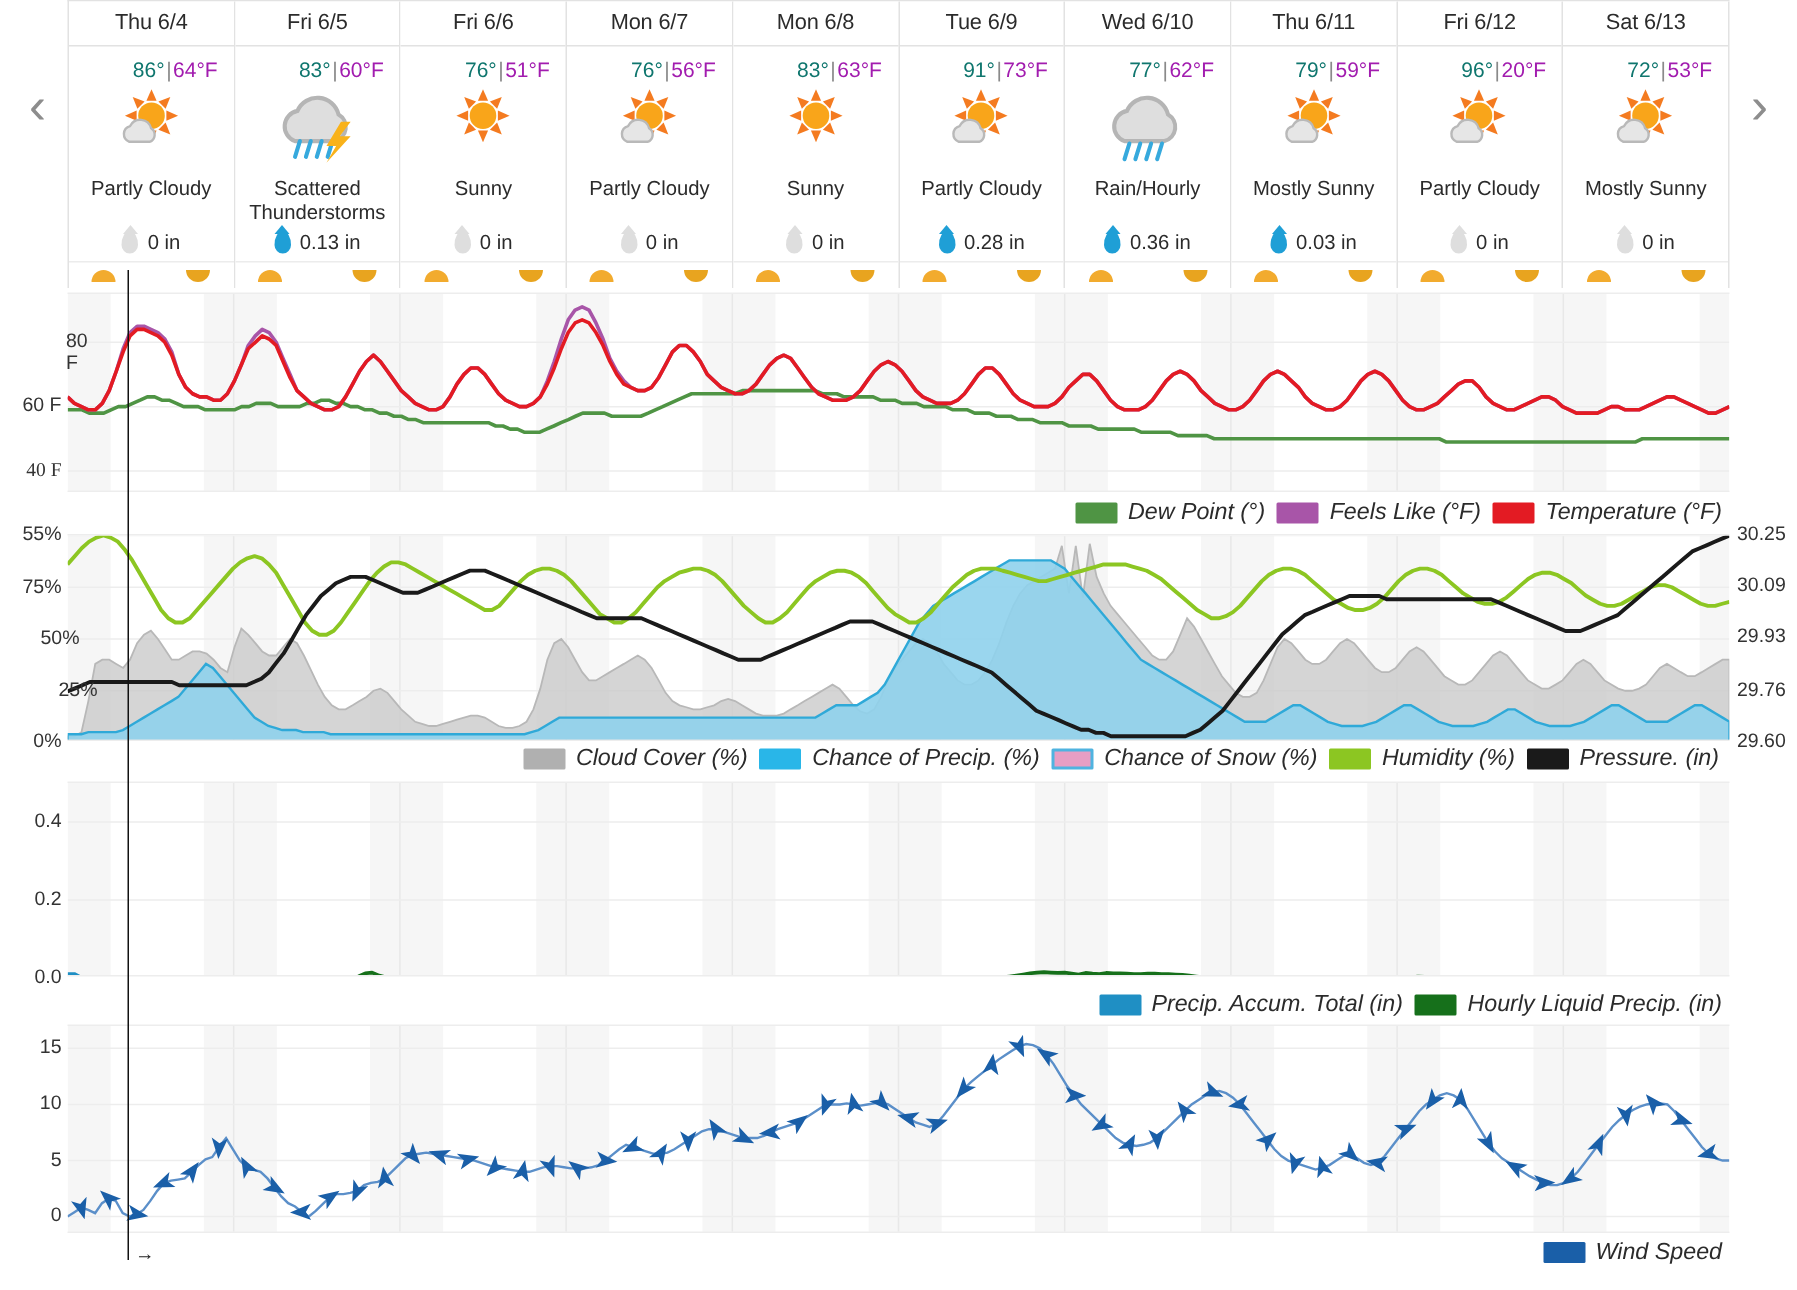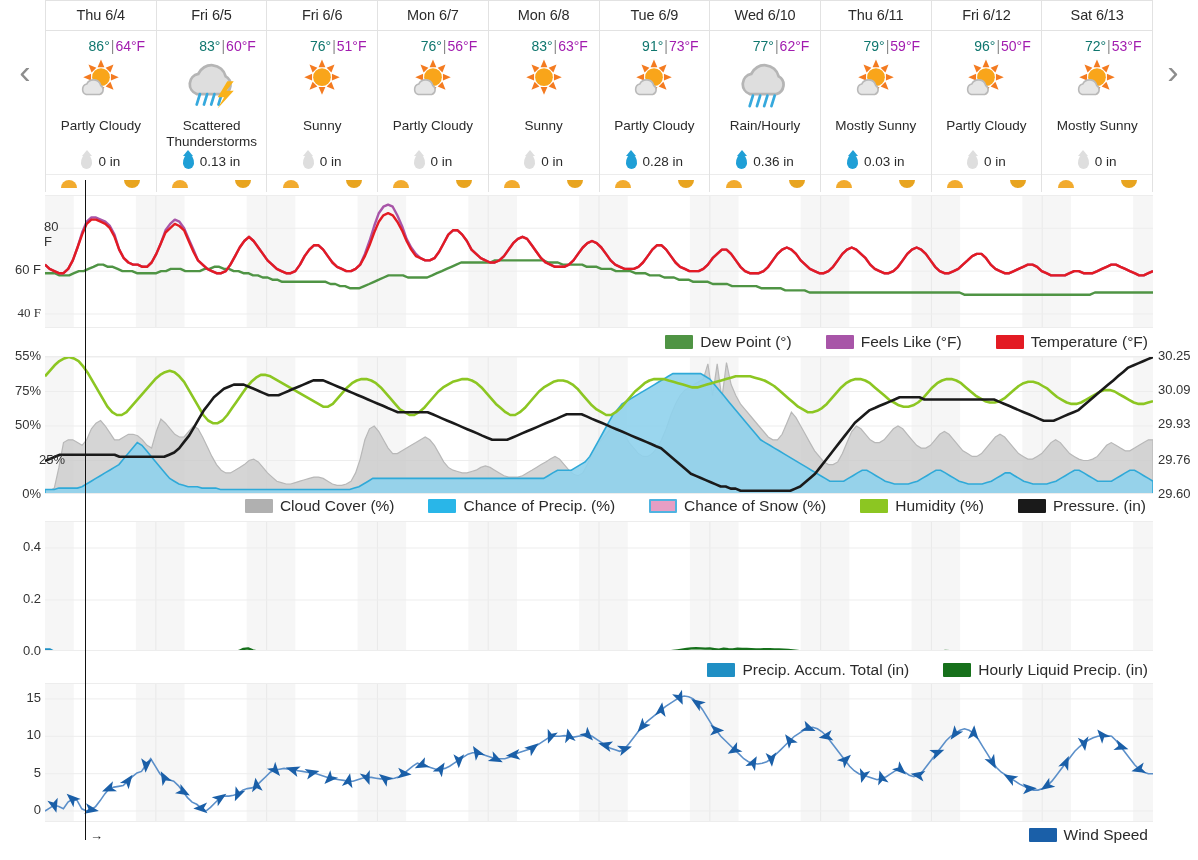--- a/index.html
+++ b/index.html
@@ -129,25 +129,26 @@
   }
   .plot svg { display: block; }
   .axis-left { position: absolute; left: 0; width: 41px; text-align: right;
                font-size: 13px; color: #333; }
   .axis-right { position: absolute; left: 1158px; width: 44px; text-align: left;
                font-size: 13px; color: #333; }
 
   .legend {
     position: absolute;
     display: flex; align-items: center; justify-content: flex-end;
-    gap: 34px;
+    gap: 8px;
     right: 50px;
     font-size: 15.5px;
     color: #2b2b2b;
     height: 22px;
+    font-style: italic;
   }
   .lg-item { display: flex; align-items: center; gap: 7px; white-space: nowrap; }
   .swatch { width: 28px; height: 14px; display: inline-block; border-radius: 1px; }
 
   .cursor-line {
     position: absolute;
     width: 1px;
     background: #111;
     left: 85px;
   }
@@ -359,21 +360,21 @@
           <span class="drop wet"></span>
           <span>0.03 in</span>
         </div>
         <div class="sunrow">
           <div class="sunmark rise"></div>
           <div class="sunmark set"></div>
         </div>
       </div>
       <div class="daycol">
         <div class="day-name">Fri 6/12</div>
-        <div class="day-temps"><span class="t-hi">96°</span><span class="t-sep">|</span><span class="t-lo">50°F</span></div>
+        <div class="day-temps"><span class="t-hi">96°</span><span class="t-sep">|</span><span class="t-lo">20°F</span></div>
         <div class="day-icon"><svg width="74" height="58" viewBox="0 0 74 72">
             <circle cx="37" cy="25" r="11" fill="#f9a51a"></circle>
             <polygon points="59,25 49.29855046586903,20.787440630866712 49.29855046586903,29.212559369133288" fill="#f47b20"></polygon>
             <polygon points="52.55634918610404,40.55634918610404 48.67511772924604,30.71765913711589 42.71765913711589,36.67511772924604" fill="#f47b20"></polygon>
             <polygon points="37,47 41.21255936913329,37.29855046586903 32.78744063086671,37.29855046586903" fill="#f47b20"></polygon>
             <polygon points="21.443650813895957,40.55634918610404 31.282340862884112,36.67511772924604 25.32488227075396,30.71765913711589" fill="#f47b20"></polygon>
             <polygon points="15,25.000000000000004 24.701449534130973,29.21255936913329 24.70144953413097,20.787440630866712" fill="#f47b20"></polygon>
             <polygon points="21.44365081389595,9.443650813895957 25.32488227075396,19.282340862884112 31.282340862884105,13.324882270753962" fill="#f47b20"></polygon>
             <polygon points="36.99999999999999,3 32.78744063086671,12.70144953413097 41.21255936913329,12.701449534130969" fill="#f47b20"></polygon>
             <polygon points="52.55634918610404,9.443650813895951 42.71765913711589,13.32488227075396 48.67511772924604,19.282340862884105" fill="#f47b20"></polygon>
@@ -520,21 +521,21 @@
           <line x1="0" y1="138.0" x2="1108" y2="138.0" stroke="#ededed" stroke-width="1"></line>
           <polygon points="0,138 0.0,133.9 4.6,133.9 9.3,131.1 13.9,110.4 18.5,85.6 23.2,82.8 27.8,82.8 32.5,85.6 37.1,88.3 41.7,82.8 46.4,71.8 51.0,66.2 55.6,63.5 60.3,69.0 64.9,75.9 69.5,82.8 74.2,82.8 78.8,80.0 83.4,77.3 88.1,77.3 92.7,78.7 97.4,82.8 102.0,88.3 106.6,91.1 111.3,74.5 115.9,62.1 120.5,66.2 125.2,71.8 129.8,77.3 134.4,80.0 139.1,80.0 143.7,74.5 148.4,69.0 153.0,71.8 157.6,80.0 162.3,89.7 166.9,99.4 171.5,107.6 176.2,113.2 180.8,115.9 185.4,115.9 190.1,113.2 194.7,110.4 199.3,107.6 204.0,103.5 208.6,102.1 213.3,104.9 217.9,110.4 222.5,115.9 227.2,120.1 231.8,124.2 236.4,125.6 241.1,127.0 245.7,127.0 250.3,125.6 255.0,124.2 259.6,122.8 264.3,121.4 268.9,120.1 273.5,120.1 278.2,121.4 282.8,124.2 287.4,127.0 292.1,128.3 296.7,128.3 301.3,127.0 306.0,124.2 310.6,115.9 315.2,102.1 319.9,82.8 324.5,71.8 329.2,69.0 333.8,74.5 338.4,82.8 343.1,91.1 347.7,96.6 352.3,96.6 357.0,93.8 361.6,91.1 366.2,88.3 370.9,85.6 375.5,82.8 380.2,80.0 384.8,82.8 389.4,88.3 394.1,96.6 398.7,104.9 403.3,110.4 408.0,113.2 412.6,114.5 417.2,115.9 421.9,115.9 426.5,114.5 431.1,113.2 435.8,110.4 440.4,109.0 445.1,110.4 449.7,113.2 454.3,115.9 459.0,118.7 463.6,120.1 468.2,120.1 472.9,120.1 477.5,118.7 482.1,115.9 486.8,113.2 491.4,110.4 496.1,107.6 500.7,104.9 505.3,102.1 510.0,99.4 514.6,102.1 519.2,107.6 523.9,113.2 528.5,117.3 533.1,118.7 537.8,115.9 542.4,107.6 547.0,96.6 551.7,88.3 556.3,82.8 561.0,77.3 565.6,71.8 570.2,69.0 574.9,71.8 579.5,77.3 584.1,85.6 588.8,91.1 593.4,96.6 598.0,99.4 602.7,99.4 607.3,96.6 611.9,91.1 616.6,82.8 621.2,71.8 625.9,58.0 630.5,46.9 635.1,38.6 639.8,33.1 644.4,30.4 649.0,27.6 653.7,24.8 658.3,22.1 662.9,6.9 667.6,38.6 672.2,6.9 676.9,41.4 681.5,5.5 686.1,27.6 690.8,38.6 695.4,46.9 700.0,52.4 704.7,58.0 709.3,63.5 713.9,69.0 718.6,74.5 723.2,80.0 727.8,82.8 732.5,82.8 737.1,77.3 741.8,66.2 746.4,55.2 751.0,60.7 755.7,69.0 760.3,77.3 764.9,85.6 769.6,93.8 774.2,99.4 778.8,104.9 783.5,107.6 788.1,107.6 792.8,104.9 797.4,96.6 802.0,85.6 806.7,74.5 811.3,69.0 815.9,71.8 820.6,77.3 825.2,82.8 829.8,85.6 834.5,85.6 839.1,82.8 843.7,77.3 848.4,71.8 853.0,69.0 857.7,71.8 862.3,77.3 866.9,82.8 871.6,88.3 876.2,91.1 880.8,91.1 885.5,88.3 890.1,82.8 894.7,77.3 899.4,74.5 904.0,77.3 908.7,82.8 913.3,88.3 917.9,93.8 922.6,96.6 927.2,99.4 931.8,99.4 936.5,96.6 941.1,91.1 945.7,85.6 950.4,80.0 955.0,77.3 959.6,80.0 964.3,85.6 968.9,91.1 973.6,96.6 978.2,99.4 982.8,102.1 987.5,102.1 992.1,99.4 996.7,96.6 1001.4,91.1 1006.0,85.6 1010.6,82.8 1015.3,85.6 1019.9,91.1 1024.6,96.6 1029.2,99.4 1033.8,102.1 1038.5,103.5 1043.1,103.5 1047.7,102.1 1052.4,99.4 1057.0,93.8 1061.6,88.3 1066.3,85.6 1070.9,88.3 1075.5,91.1 1080.2,93.8 1084.8,93.8 1089.5,91.1 1094.1,88.3 1098.7,85.6 1103.4,82.8 1108.0,82.8 1108,138" fill="#c9c9c9" fill-opacity="0.78" stroke="#b8b8b8" stroke-width="1.2"></polygon>
           <polygon points="0,138 0.0,132.5 4.6,132.5 9.2,132.5 13.9,131.1 18.5,131.1 23.1,131.1 27.7,131.1 32.3,131.1 36.9,129.7 41.5,127.0 46.2,124.2 50.8,121.4 55.4,118.7 60.0,115.9 64.6,113.2 69.3,110.4 73.9,107.6 78.5,102.1 83.1,96.6 87.7,91.1 92.3,85.6 96.9,88.3 101.6,93.8 106.2,99.4 110.8,104.9 115.4,110.4 120.0,115.9 124.7,121.4 129.3,124.2 133.9,127.0 138.5,128.3 143.1,129.7 147.7,129.7 152.4,129.7 157.0,131.1 161.6,131.1 166.2,131.1 170.8,131.1 175.4,132.5 180.1,132.5 184.7,132.5 189.3,132.5 193.9,132.5 198.5,132.5 203.1,132.5 207.8,132.5 212.4,132.5 217.0,132.5 221.6,132.5 226.2,132.5 230.8,132.5 235.4,132.5 240.1,132.5 244.7,132.5 249.3,132.5 253.9,132.5 258.5,132.5 263.1,132.5 267.8,132.5 272.4,132.5 277.0,132.5 281.6,132.5 286.2,132.5 290.9,132.5 295.5,132.5 300.1,132.5 304.7,132.5 309.3,131.1 313.9,129.7 318.5,127.0 323.2,124.2 327.8,121.4 332.4,121.4 337.0,121.4 341.6,121.4 346.3,121.4 350.9,121.4 355.5,121.4 360.1,121.4 364.7,121.4 369.3,121.4 374.0,121.4 378.6,121.4 383.2,121.4 387.8,121.4 392.4,121.4 397.0,121.4 401.6,121.4 406.3,121.4 410.9,121.4 415.5,121.4 420.1,121.4 424.7,121.4 429.4,121.4 434.0,121.4 438.6,121.4 443.2,121.4 447.8,121.4 452.4,121.4 457.0,121.4 461.7,121.4 466.3,121.4 470.9,121.4 475.5,121.4 480.1,121.4 484.8,121.4 489.4,121.4 494.0,121.4 498.6,121.4 503.2,118.7 507.8,115.9 512.5,113.2 517.1,113.2 521.7,113.2 526.3,113.2 530.9,110.4 535.5,107.6 540.1,104.9 544.8,99.4 549.4,91.1 554.0,82.8 558.6,74.5 563.2,66.2 567.8,58.0 572.5,52.4 577.1,46.9 581.7,44.2 586.3,41.4 590.9,38.6 595.5,35.9 600.2,33.1 604.8,30.4 609.4,27.6 614.0,24.8 618.6,22.1 623.3,19.3 627.9,16.6 632.5,16.6 637.1,16.6 641.7,16.6 646.3,16.6 651.0,16.6 655.6,16.6 660.2,19.3 664.8,22.1 669.4,27.6 674.0,33.1 678.7,38.6 683.3,44.2 687.9,49.7 692.5,55.2 697.1,60.7 701.7,66.2 706.3,71.8 711.0,77.3 715.6,82.8 720.2,85.6 724.8,88.3 729.4,91.1 734.0,93.8 738.7,96.6 743.3,99.4 747.9,102.1 752.5,104.9 757.1,107.6 761.8,110.4 766.4,113.2 771.0,115.9 775.6,118.7 780.2,121.4 784.8,124.2 789.5,124.2 794.1,124.2 798.7,124.2 803.3,121.4 807.9,118.7 812.5,115.9 817.2,113.2 821.8,113.2 826.4,115.9 831.0,118.7 835.6,121.4 840.2,124.2 844.8,125.6 849.5,127.0 854.1,127.0 858.7,127.0 863.3,127.0 867.9,125.6 872.5,124.2 877.2,121.4 881.8,118.7 886.4,115.9 891.0,113.2 895.6,113.2 900.3,115.9 904.9,118.7 909.5,121.4 914.1,124.2 918.7,125.6 923.3,127.0 928.0,127.0 932.6,127.0 937.2,127.0 941.8,125.6 946.4,124.2 951.0,121.4 955.7,118.7 960.3,115.9 964.9,115.9 969.5,118.7 974.1,121.4 978.7,124.2 983.3,125.6 988.0,127.0 992.6,127.0 997.2,127.0 1001.8,127.0 1006.4,125.6 1011.0,124.2 1015.7,121.4 1020.3,118.7 1024.9,115.9 1029.5,113.2 1034.1,113.2 1038.8,115.9 1043.4,118.7 1048.0,121.4 1052.6,124.2 1057.2,124.2 1061.8,124.2 1066.5,124.2 1071.1,121.4 1075.7,118.7 1080.3,115.9 1084.9,113.2 1089.5,113.2 1094.2,115.9 1098.8,118.7 1103.4,121.4 1108.0,124.2 1108,138" fill="#8fd2ec" fill-opacity="0.9" stroke="#2fa9d8" stroke-width="1.6"></polygon>
           <polyline points="0.0,19.3 4.8,13.8 9.6,8.3 14.4,4.1 19.2,1.4 24.0,0.0 28.8,1.4 33.6,4.1 38.4,9.7 43.2,16.6 48.0,24.8 52.8,33.1 57.6,41.4 62.4,49.7 67.2,55.2 71.9,58.0 76.7,58.0 81.5,55.2 86.3,49.7 91.1,44.2 95.9,38.6 100.7,33.1 105.5,27.6 110.3,22.1 115.1,17.9 119.9,15.2 124.7,13.8 129.5,15.2 134.3,19.3 139.1,24.8 143.9,33.1 148.7,41.4 153.5,49.7 158.3,58.0 163.1,63.5 167.9,66.2 172.7,66.2 177.5,63.5 182.3,58.0 187.1,51.1 191.9,44.2 196.7,37.3 201.5,30.4 206.3,24.8 211.0,20.7 215.8,17.9 220.6,17.9 225.4,19.3 230.2,22.1 235.0,24.8 239.8,27.6 244.6,30.4 249.4,33.1 254.2,35.9 259.0,38.6 263.8,41.4 268.6,44.2 273.4,46.9 278.2,49.7 283.0,49.7 287.8,46.9 292.6,41.4 297.4,35.9 302.2,30.4 307.0,26.2 311.8,23.5 316.6,22.1 321.4,22.1 326.2,23.5 331.0,26.2 335.8,30.4 340.6,35.9 345.4,41.4 350.1,46.9 354.9,52.4 359.7,55.2 364.5,58.0 369.3,58.0 374.1,55.2 378.9,51.1 383.7,45.5 388.5,40.0 393.3,34.5 398.1,30.4 402.9,27.6 407.7,24.8 412.5,23.5 417.3,22.1 422.1,22.1 426.9,23.5 431.7,26.2 436.5,30.4 441.3,35.9 446.1,41.4 450.9,46.9 455.7,51.1 460.5,55.2 465.3,58.0 470.1,58.0 474.9,55.2 479.7,51.1 484.5,45.5 489.2,40.0 494.0,34.5 498.8,30.4 503.6,27.6 508.4,24.8 513.2,23.5 518.0,23.5 522.8,24.8 527.6,27.6 532.4,31.7 537.2,37.3 542.0,42.8 546.8,48.3 551.6,52.4 556.4,55.2 561.2,58.0 566.0,58.0 570.8,55.2 575.6,51.1 580.4,45.5 585.2,40.0 590.0,34.5 594.8,30.4 599.6,26.2 604.4,23.5 609.2,22.1 614.0,22.1 618.8,22.1 623.5,23.5 628.3,24.8 633.1,26.2 637.9,27.6 642.7,29.0 647.5,30.4 652.3,30.4 657.1,29.0 661.9,27.6 666.7,26.2 671.5,24.8 676.3,23.5 681.1,22.1 685.9,20.7 690.7,19.3 695.5,19.3 700.3,19.3 705.1,19.3 709.9,20.7 714.7,22.1 719.5,23.5 724.3,26.2 729.1,29.0 733.9,33.1 738.7,37.3 743.5,41.4 748.3,45.5 753.1,49.7 757.9,52.4 762.6,55.2 767.4,55.2 772.2,53.8 777.0,51.1 781.8,46.9 786.6,41.4 791.4,35.9 796.2,30.4 801.0,26.2 805.8,23.5 810.6,22.1 815.4,22.1 820.2,23.5 825.0,26.2 829.8,30.4 834.6,34.5 839.4,38.6 844.2,42.8 849.0,45.5 853.8,48.3 858.6,49.7 863.4,49.7 868.2,48.3 873.0,45.5 877.8,41.4 882.6,35.9 887.4,30.4 892.2,26.2 897.0,23.5 901.7,22.1 906.5,22.1 911.3,23.5 916.1,26.2 920.9,30.4 925.7,34.5 930.5,38.6 935.3,41.4 940.1,44.2 944.9,45.5 949.7,45.5 954.5,44.2 959.3,41.4 964.1,37.3 968.9,33.1 973.7,29.0 978.5,26.2 983.3,24.8 988.1,24.8 992.9,26.2 997.7,29.0 1002.5,31.7 1007.3,35.9 1012.1,40.0 1016.9,42.8 1021.7,45.5 1026.5,46.9 1031.3,46.9 1036.1,45.5 1040.8,42.8 1045.6,40.0 1050.4,37.3 1055.2,34.5 1060.0,33.1 1064.8,33.1 1069.6,34.5 1074.4,37.3 1079.2,40.0 1084.0,42.8 1088.8,45.5 1093.6,46.9 1098.4,46.9 1103.2,45.5 1108.0,44.2" fill="none" stroke="#8cc622" stroke-width="2.6" stroke-linejoin="round"></polyline>
           <polyline points="0.0,104.0 5.0,101.9 9.9,99.8 14.9,97.7 19.9,97.7 24.8,97.7 29.8,97.7 34.8,97.7 39.7,97.7 44.7,97.7 49.7,97.7 54.7,97.7 59.6,97.7 64.6,97.7 69.6,97.7 74.5,99.8 79.5,99.8 84.5,99.8 89.4,99.8 94.4,99.8 99.4,99.8 104.3,99.8 109.3,99.8 114.3,99.8 119.2,99.8 124.2,97.7 129.2,95.5 134.2,91.3 139.1,84.9 144.1,78.6 149.1,70.1 154.0,61.6 159.0,53.1 164.0,46.7 168.9,40.3 173.9,36.1 178.9,31.8 183.8,29.7 188.8,27.6 193.8,27.6 198.7,27.6 203.7,29.7 208.7,31.8 213.7,34.0 218.6,36.1 223.6,38.2 228.6,38.2 233.5,38.2 238.5,36.1 243.5,34.0 248.4,31.8 253.4,29.7 258.4,27.6 263.3,25.5 268.3,23.4 273.3,23.4 278.2,23.4 283.2,25.5 288.2,27.6 293.1,29.7 298.1,31.8 303.1,34.0 308.1,36.1 313.0,38.2 318.0,40.3 323.0,42.5 327.9,44.6 332.9,46.7 337.9,48.8 342.8,51.0 347.8,53.1 352.8,55.2 357.7,55.2 362.7,55.2 367.7,55.2 372.6,55.2 377.6,55.2 382.6,55.2 387.6,57.3 392.5,59.4 397.5,61.6 402.5,63.7 407.4,65.8 412.4,67.9 417.4,70.1 422.3,72.2 427.3,74.3 432.3,76.4 437.2,78.6 442.2,80.7 447.2,82.8 452.1,82.8 457.1,82.8 462.1,82.8 467.0,80.7 472.0,78.6 477.0,76.4 482.0,74.3 486.9,72.2 491.9,70.1 496.9,67.9 501.8,65.8 506.8,63.7 511.8,61.6 516.7,59.4 521.7,57.3 526.7,57.3 531.6,57.3 536.6,57.3 541.6,59.4 546.5,61.6 551.5,63.7 556.5,65.8 561.5,67.9 566.4,70.1 571.4,72.2 576.4,74.3 581.3,76.4 586.3,78.6 591.3,80.7 596.2,82.8 601.2,84.9 606.2,87.0 611.1,89.2 616.1,91.3 621.1,95.5 626.0,99.8 631.0,104.0 636.0,108.3 641.0,112.5 645.9,116.8 650.9,118.9 655.9,121.0 660.8,123.1 665.8,125.3 670.8,127.4 675.7,129.5 680.7,129.5 685.7,131.6 690.6,131.6 695.6,133.8 700.6,133.8 705.5,133.8 710.5,133.8 715.5,133.8 720.4,133.8 725.4,133.8 730.4,133.8 735.4,133.8 740.3,133.8 745.3,133.8 750.3,131.6 755.2,129.5 760.2,125.3 765.2,121.0 770.1,116.8 775.1,110.4 780.1,104.0 785.0,97.7 790.0,91.3 795.0,84.9 799.9,78.6 804.9,72.2 809.9,65.8 814.9,61.6 819.8,57.3 824.8,53.1 829.8,51.0 834.7,48.8 839.7,46.7 844.7,44.6 849.6,42.5 854.6,40.3 859.6,40.3 864.5,40.3 869.5,40.3 874.5,40.3 879.4,42.5 884.4,42.5 889.4,42.5 894.3,42.5 899.3,42.5 904.3,42.5 909.3,42.5 914.2,42.5 919.2,42.5 924.2,42.5 929.1,42.5 934.1,42.5 939.1,42.5 944.0,42.5 949.0,42.5 954.0,44.6 958.9,46.7 963.9,48.8 968.9,51.0 973.8,53.1 978.8,55.2 983.8,57.3 988.8,59.4 993.7,61.6 998.7,63.7 1003.7,63.7 1008.6,63.7 1013.6,61.6 1018.6,59.4 1023.5,57.3 1028.5,55.2 1033.5,53.1 1038.4,48.8 1043.4,44.6 1048.4,40.3 1053.3,36.1 1058.3,31.8 1063.3,27.6 1068.3,23.4 1073.2,19.1 1078.2,14.9 1083.2,10.6 1088.1,8.5 1093.1,6.4 1098.1,4.2 1103.0,2.1 1108.0,0.0" fill="none" stroke="#1a1a1a" stroke-width="2.6" stroke-linejoin="round"></polyline>
         </svg>
       </div>
     <div id="ax-cond-l">
         <div class="axis-left" style="top: 348px;">55%</div>
         <div class="axis-left" style="top: 382.5px;">75%</div>
-        <div class="axis-left" style="top: 417px;">50%</div>
+        <div class="axis-left" style="top: 417px; margin-left: 12px;">50%</div>
         <div class="axis-left" style="top: 451.5px; margin-left: 24px;">25%</div>
         <div class="axis-left" style="top: 486px;">0%</div>
       </div>
     <div id="ax-cond-r">
         <div class="axis-right" style="top: 348px;">30.25</div>
         <div class="axis-right" style="top: 381.969px;">30.09</div>
         <div class="axis-right" style="top: 415.938px;">29.93</div>
         <div class="axis-right" style="top: 452.031px;">29.76</div>
         <div class="axis-right" style="top: 486px;">29.60</div>
       </div>

